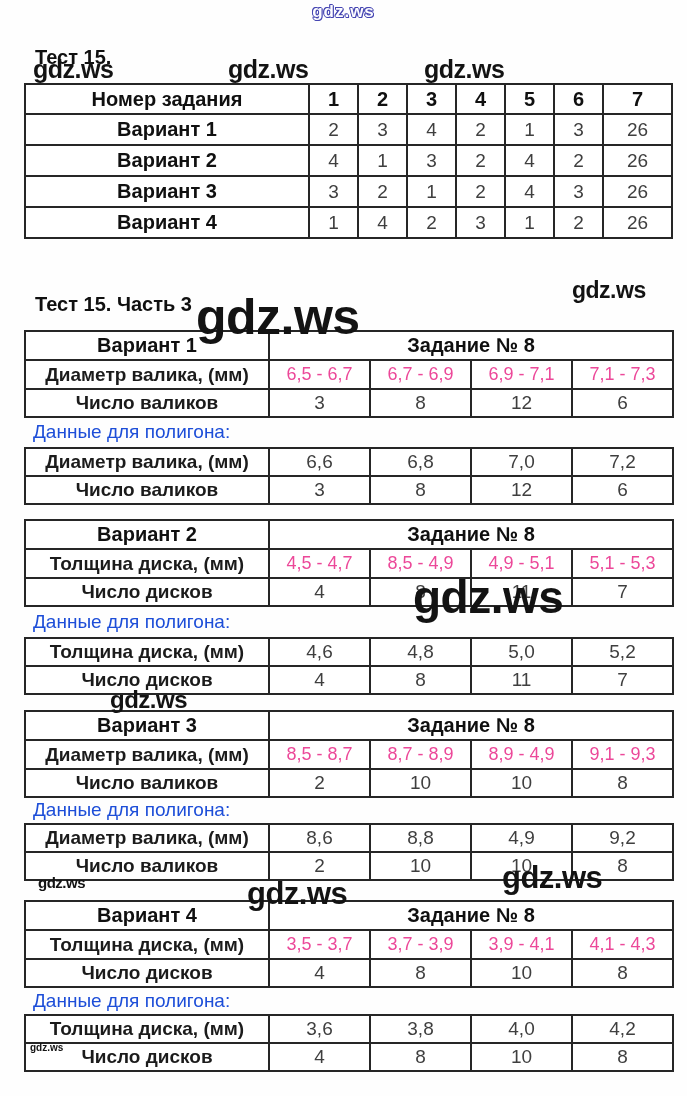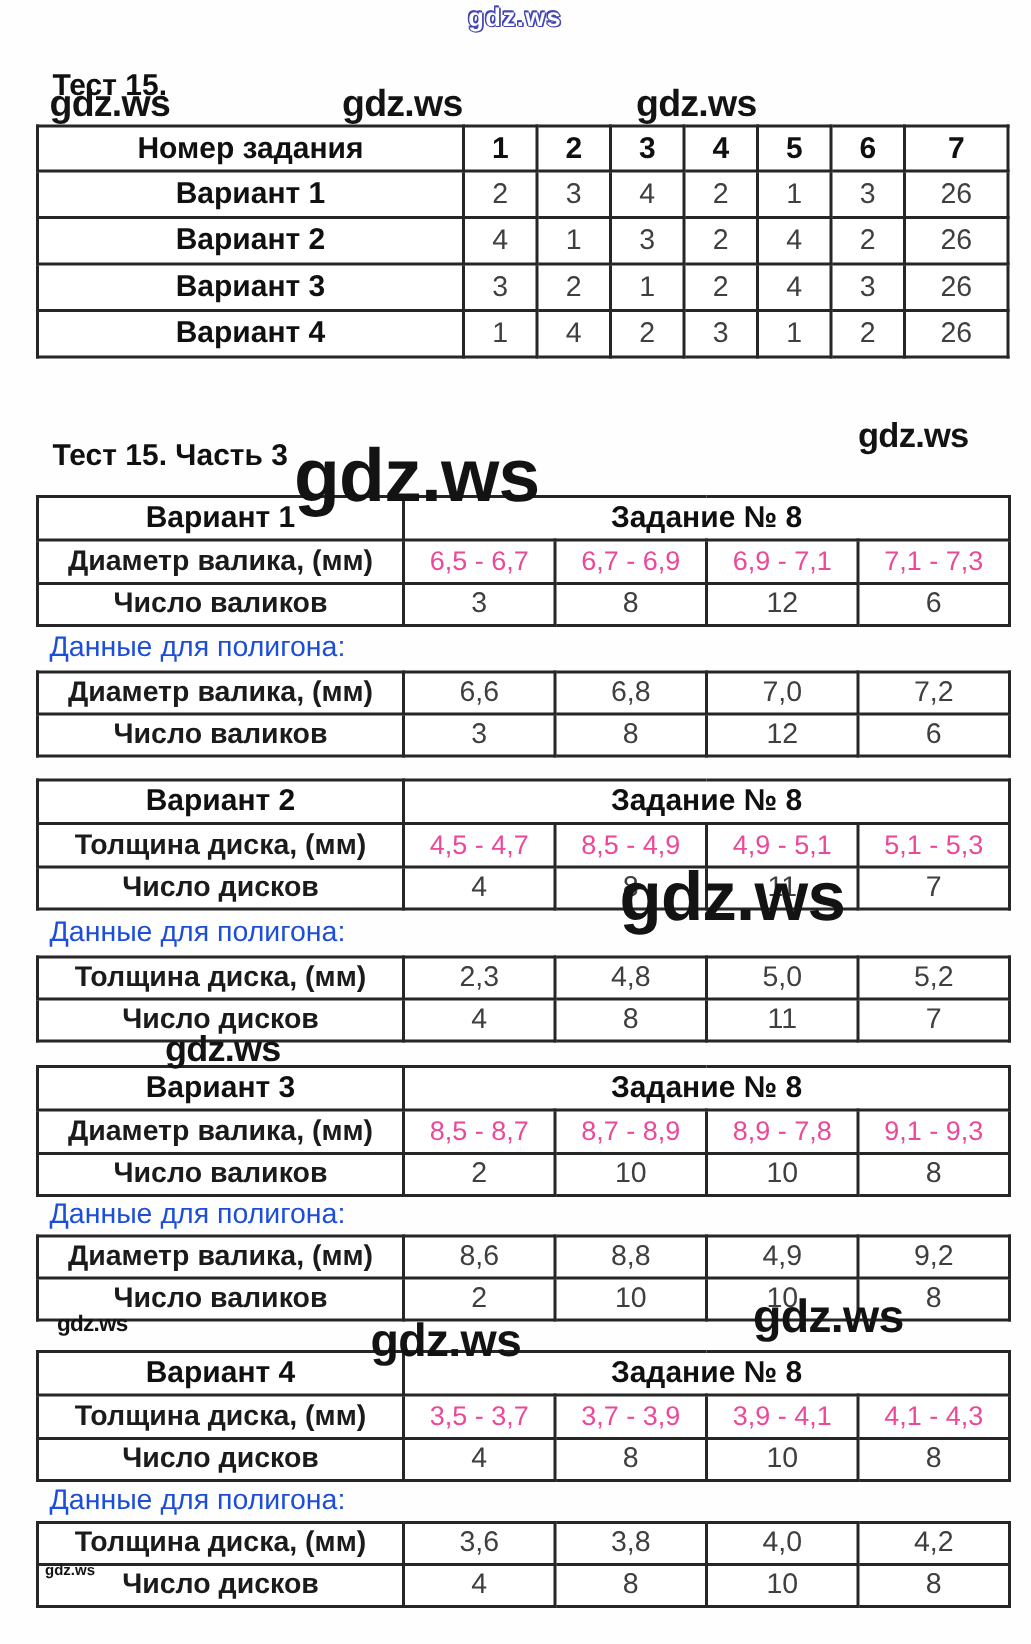--- a/index.html
+++ b/index.html
@@ -206,21 +206,21 @@
     <colgroup>
         <col class="c-vlab">
         <col class="c-iv">
         <col class="c-iv">
         <col class="c-iv">
         <col class="c-iv">
       </colgroup>
     <tbody>
         <tr>
       <td class="lbl">Толщина диска, (мм)</td>
-      <td class="val">2,3</td>
+      <td class="val">4,6</td>
       <td class="val">4,8</td>
       <td class="val">5,0</td>
       <td class="val">5,2</td>
     </tr>
     <tr>
       <td class="lbl">Число дисков</td>
       <td class="val">4</td>
       <td class="val">8</td>
       <td class="val">11</td>
       <td class="val">7</td>
@@ -239,21 +239,21 @@
       </colgroup>
     <tbody>
         <tr>
       <td class="bold">Вариант 3</td>
       <td class="bold" colspan="4">Задание № 8</td>
     </tr>
     <tr>
       <td class="lbl">Диаметр валика, (мм)</td>
       <td class="iv">8,5 - 8,7</td>
       <td class="iv">8,7 - 8,9</td>
-      <td class="iv">8,9 - 7,8</td>
+      <td class="iv">8,9 - 4,9</td>
       <td class="iv">9,1 - 9,3</td>
     </tr>
     <tr>
       <td class="lbl">Число валиков</td>
       <td class="val">2</td>
       <td class="val">10</td>
       <td class="val">10</td>
       <td class="val">8</td>
     </tr>
   </tbody>

